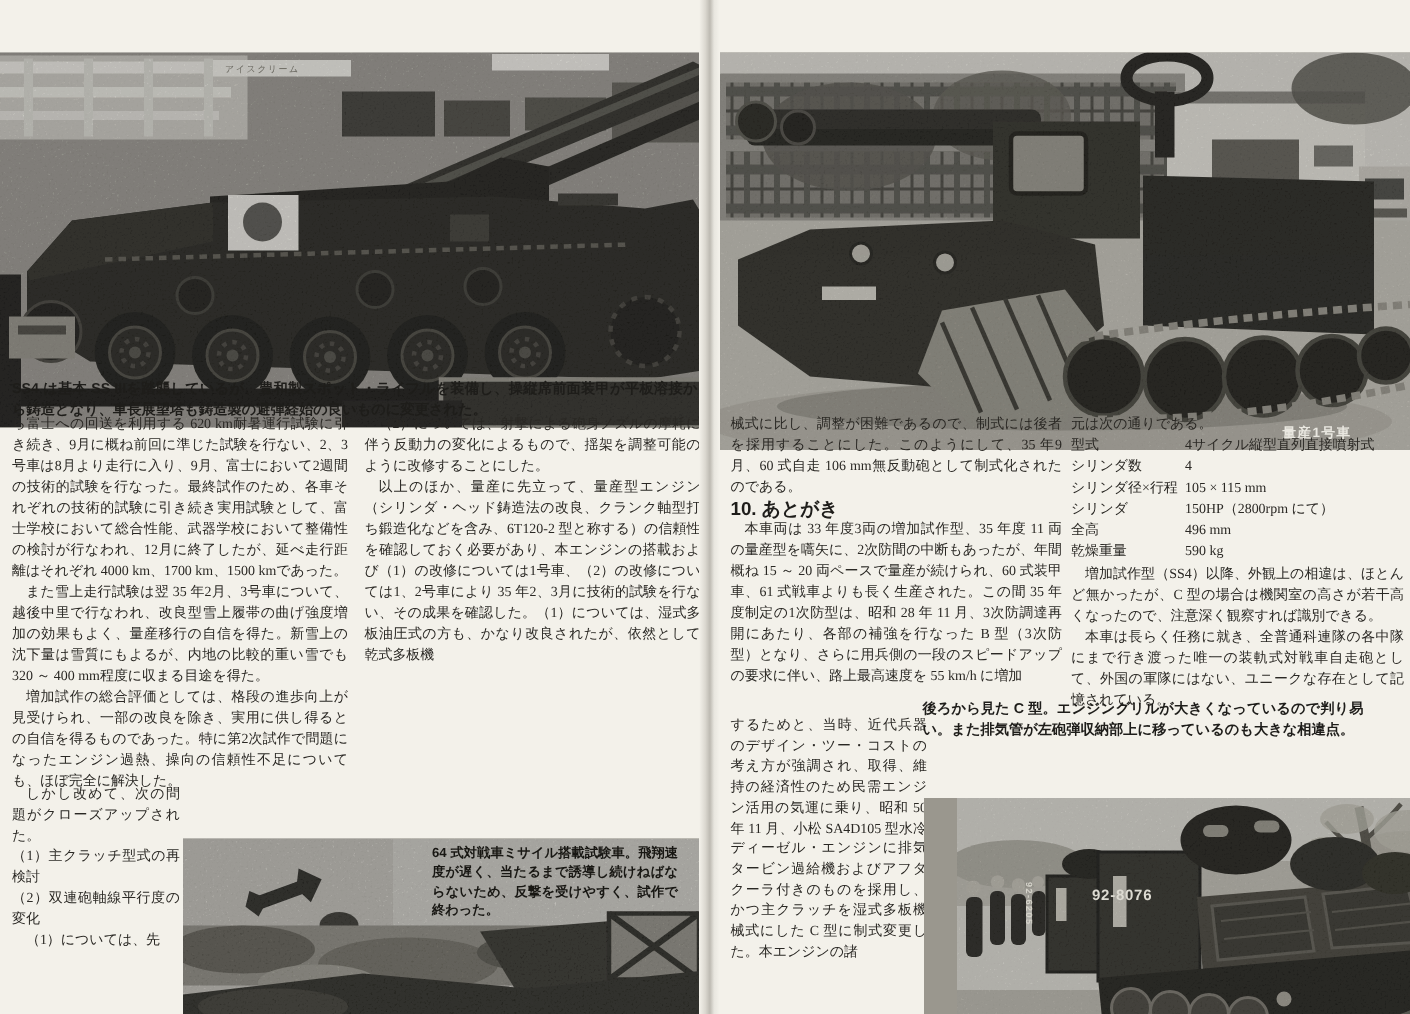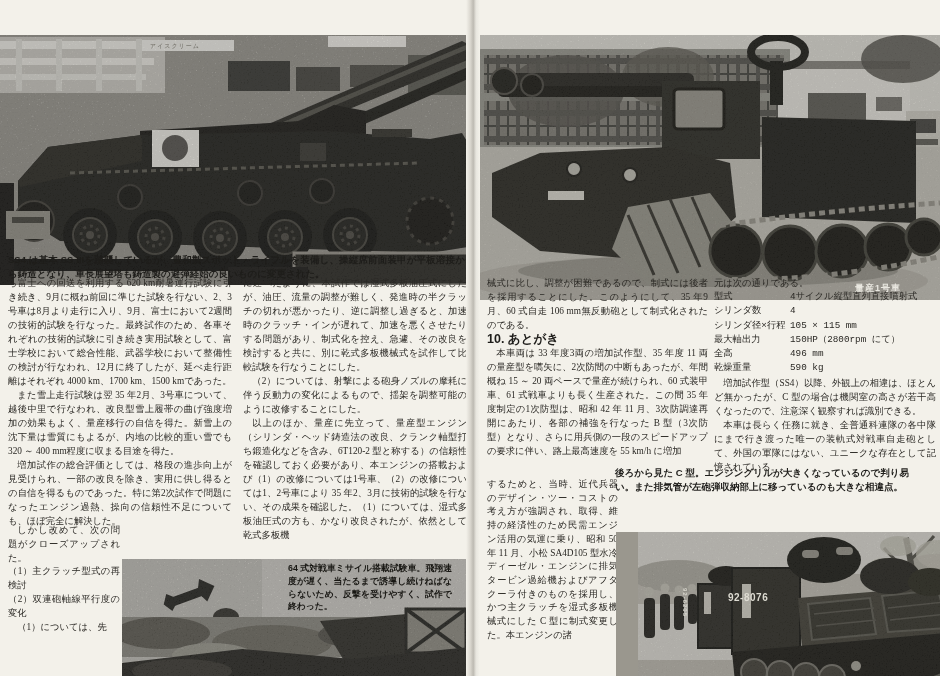--- a/index.html
+++ b/index.html
@@ -14,21 +14,21 @@
   .photo svg{display:block;width:100%;height:100%;}
   .body-text{position:absolute;font-size:9.3px;line-height:14px;color:#2a2824;
     text-align:justify;letter-spacing:0;}
   .body-text p{margin:0;}
   .body-text p.ind{text-indent:1em;}
   .narrow{line-height:13.8px;}
   .cap{font-family:"Liberation Sans",sans-serif;font-weight:bold;color:#1e1d1a;
     font-size:9.5px;line-height:13.5px;text-align:justify;}
   .heading{font-family:"Liberation Sans",sans-serif;font-weight:bold;font-size:12.5px;
     color:#1e1d1a;margin:12px 0 9px 0;text-indent:0;}
-  .spec-row{display:flex;height:14.3px;line-height:14.3px;font-family:Liberation Mono, monospace;}
+  .spec-row{display:flex;height:14.3px;line-height:14.3px;}
   .spec-label{width:76px;flex:0 0 auto;}
   .spec-value{flex:1;}
   .ph-label{position:absolute;font-family:"Liberation Sans",sans-serif;font-weight:bold;
     color:#e9e7e0;letter-spacing:1px;}
   .ph-cap{position:absolute;font-family:"Liberation Sans",sans-serif;font-weight:bold;
     color:#181713;font-size:8.8px;line-height:12.8px;text-align:justify;}
   .mark-near{font-size:10px;letter-spacing:.5px;color:#dddbd2;}
   .mark-far{font-size:6px;color:#d5d3ca;transform:rotate(90deg);transform-origin:left top;}
   .sign-text{position:absolute;font-size:6px;color:#6b6961;font-family:"Liberation Sans",sans-serif;
     letter-spacing:1px;}
@@ -147,21 +147,20 @@
     </div>
 
     <div class="body-text narrow" style="left:8px;top:524px;width:112px;">
       <p class="ind">しかし改めて、次の問題がクローズアップされた。</p>
       <p>（1）主クラッチ型式の再検討</p>
       <p>（2）双連砲軸線平行度の変化</p>
       <p class="ind">（1）については、先</p>
     </div>
 
     <div class="body-text" style="left:243px;top:276px;width:224px;">
-      <p>に述べたように、本試作では湿式多板油圧式にしたが、油圧、流量の調整が難しく、発進時の半クラッチの切れが悪かったり、逆に調整し過ぎると、加速時のクラッチ・インが遅れて、加速を悪くさせたりする問題があり、制式化を控え、急遽、その改良を検討すると共に、別に乾式多板機械式を試作して比較試験を行なうことにした。</p>
       <p class="ind">（2）については、射撃による砲身ノズルの摩耗に伴う反動力の変化によるもので、揺架を調整可能のように改修することにした。</p>
       <p class="ind">以上のほか、量産に先立って、量産型エンジン（シリンダ・ヘッド鋳造法の改良、クランク軸型打ち鍛造化などを含み、6T120-2 型と称する）の信頼性を確認しておく必要があり、本エンジンの搭載および（1）の改修については1号車、（2）の改修については1、2号車により 35 年2、3月に技術的試験を行ない、その成果を確認した。（1）については、湿式多板油圧式の方も、かなり改良されたが、依然として乾式多板機</p>
     </div>
 
     <div class="photo" style="left:122px;top:524px;width:348px;height:152px;">
       <svg viewBox="0 0 348 152" preserveAspectRatio="none">
         <rect width="348" height="152" fill="#c9c6be"></rect>
         <rect x="140" y="0" width="208" height="58" fill="#d8d6ce"></rect>
 
         <g transform="translate(68,36) rotate(-20)">
@@ -255,21 +254,21 @@
         <path d="M234,244 Q340,248 460,222" stroke="#8e8b80" stroke-width="5" fill="none" stroke-dasharray="6 4"></path>
         <rect width="462" height="265" filter="url(#gB)" opacity="0.20"></rect>
         <rect width="462" height="265" filter="url(#gW)" opacity="0.10"></rect>
       </svg>
       <span class="ph-label" style="left:377px;top:247px;font-size:9px;">量産1号車</span>
     </div>
 
     <div class="body-text" style="left:9px;top:276px;width:221px;">
       <p>械式に比し、調整が困難であるので、制式には後者を採用することにした。このようにして、35 年9月、60 式自走 106 mm無反動砲として制式化されたのである。</p>
       <p class="heading">10. あとがき</p>
-      <p class="ind">本車両は 33 年度3両の増加試作型、35 年度 11 両の量産型を嚆矢に、2次防間の中断もあったが、年間概ね 15 ～ 20 両ペースで量産が続けられ、60 式装甲車、61 式戦車よりも長く生産された。この間 35 年度制定の1次防型は、昭和 42 年 11 月、3次防調達再開にあたり、各部の補強を行なった B 型（3次防型）となり、さらに用兵側の一段のスピードアップの要求に伴い、路上最高速度を 55 km/h に増加</p>
+      <p class="ind">本車両は 33 年度3両の増加試作型、35 年度 11 両の量産型を嚆矢に、2次防間の中断もあったが、年間概ね 15 ～ 20 両ペースで量産が続けられ、60 式装甲車、61 式戦車よりも長く生産された。この間 35 年度制定の1次防型は、昭和 28 年 11 月、3次防調達再開にあたり、各部の補強を行なった B 型（3次防型）となり、さらに用兵側の一段のスピードアップの要求に伴い、路上最高速度を 55 km/h に増加</p>
     </div>
 
     <div class="body-text narrow" style="left:9px;top:478px;width:131px;line-height:13.7px;">
       <p>するためと、当時、近代兵器のデザイン・ツー・コストの考え方が強調され、取得、維持の経済性のため民需エンジン活用の気運に乗り、昭和 50 年 11 月、小松 SA4D105 型水冷ディーゼル・エンジンに排気タービン過給機およびアフタクーラ付きのものを採用し、かつ主クラッチを湿式多板機械式にした C 型に制式変更した。本エンジンの諸</p>
     </div>
 
     <div class="body-text" style="left:236px;top:276px;width:222px;">
       <p>元は次の通りである。</p>
       <div>
         <div class="spec-row">
@@ -278,21 +277,21 @@
         </div>
         <div class="spec-row">
           <span class="spec-label">シリンダ数</span>
           <span class="spec-value">4</span>
         </div>
         <div class="spec-row">
           <span class="spec-label">シリンダ径×行程</span>
           <span class="spec-value">105 × 115 mm</span>
         </div>
         <div class="spec-row">
-          <span class="spec-label">最大軸出力</span>
+          <span class="spec-label">シリンダ</span>
           <span class="spec-value">150HP（2800rpm にて）</span>
         </div>
         <div class="spec-row">
           <span class="spec-label">全高</span>
           <span class="spec-value">496 mm</span>
         </div>
         <div class="spec-row">
           <span class="spec-label">乾燥重量</span>
           <span class="spec-value">590 kg</span>
         </div>

